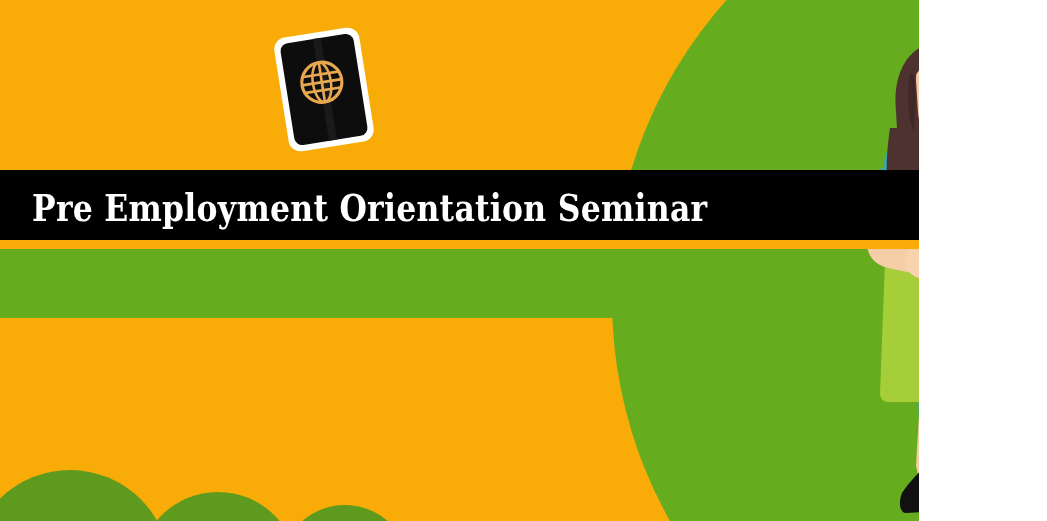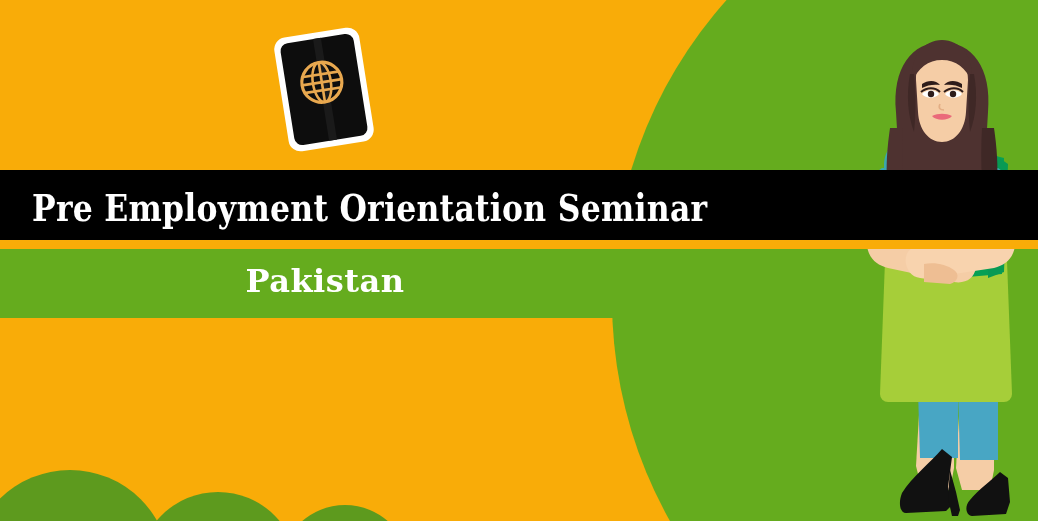--- a/index.html
+++ b/index.html
@@ -1,18 +1,18 @@
 <!DOCTYPE html>
 <html><head>
 <meta charset="utf-8">
 <style>
   html,body{margin:0;padding:0;background:#ffffff;}
   #banner{
     position:relative;
-    width:1038px;height:521px;
+    width:919px;height:521px;
     overflow:hidden;
     background:#F9AC08;
     font-family:"Liberation Serif", serif;
   }
   
   .bg-orange{position:absolute;inset:0;background:#F9AC08;}
   .green-blob{
     position:absolute;
     left:612px;top:-150px;
     width:900px;height:900px;
@@ -160,15 +160,14 @@
       <line x1="4" y1="15" x2="42" y2="15" stroke="#E8A84F" stroke-width="2.6"></line>
       <line x1="3" y1="23" x2="43" y2="23" stroke="#E8A84F" stroke-width="2.6"></line>
       <line x1="4" y1="31" x2="42" y2="31" stroke="#E8A84F" stroke-width="2.6"></line>
     </svg>
   </div>
 
   <div class="title-bar" style="clip-path:polygon(0 0, 738 0, 640 70, 0 70);"></div>
   <div class="title-strip-orange" style="clip-path:polygon(0 0, 640 0, 628 9, 0 9);"></div>
 
   <div class="title-text">Pre Employment Orientation Seminar</div>
-  <div class="subtitle-text">Pakistan</div>
 
 </div>
 
 </body></html>

